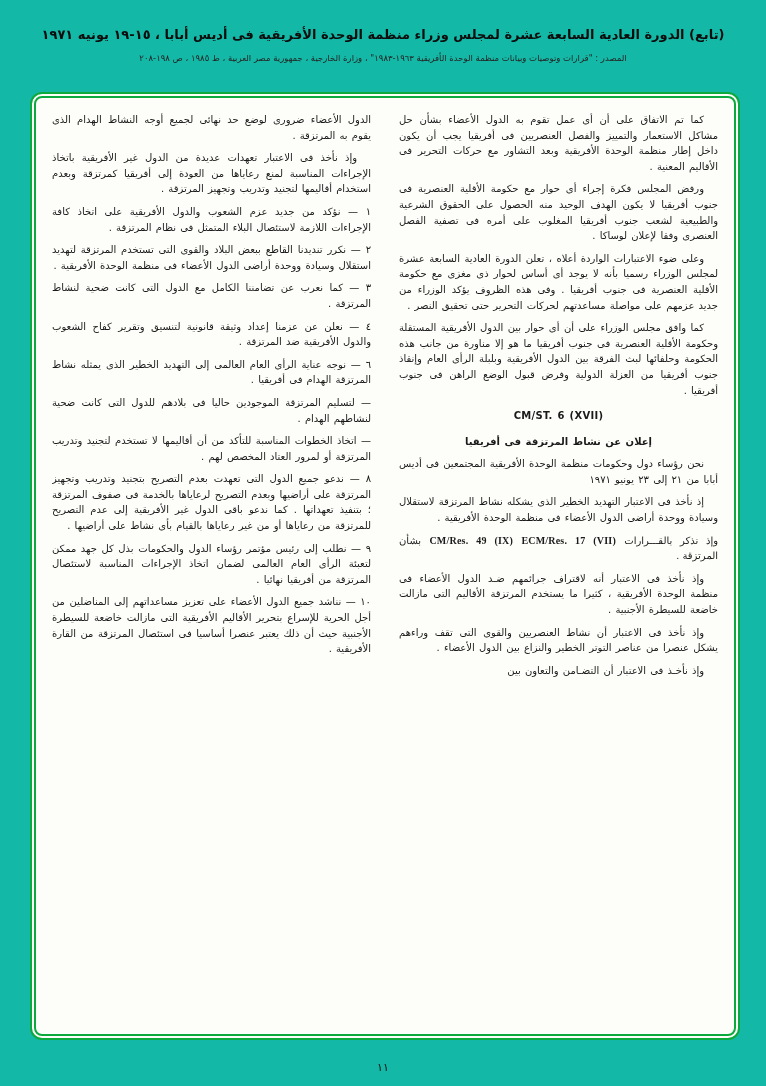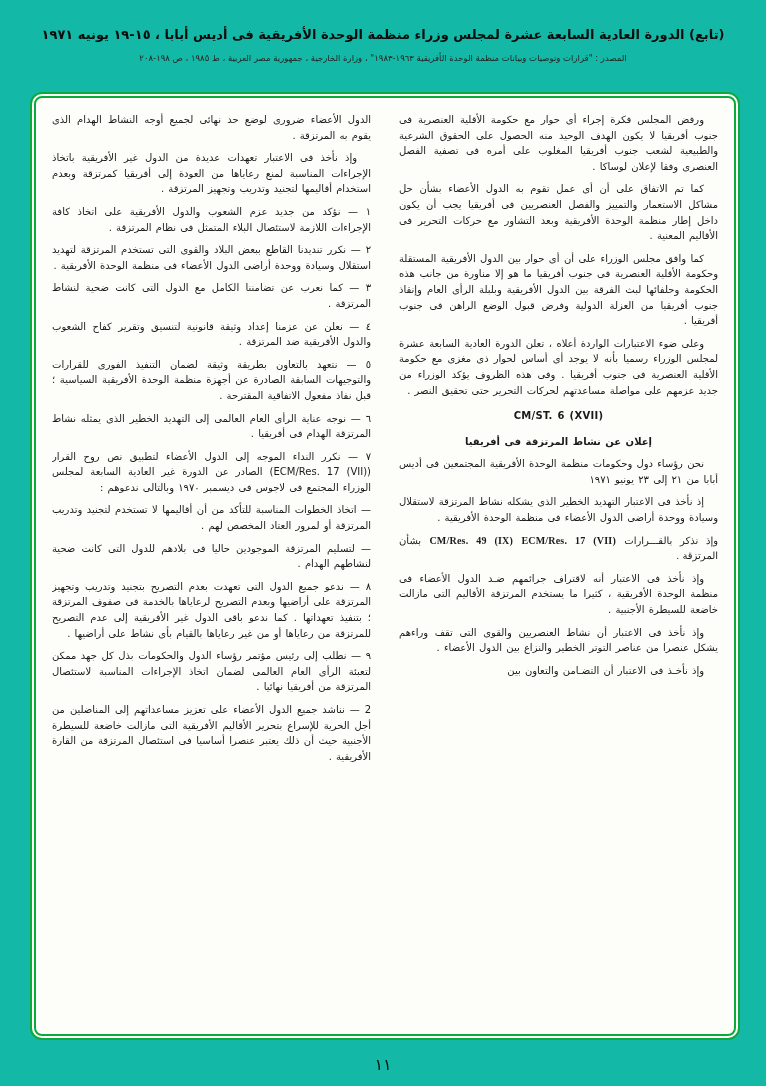--- a/index.html
+++ b/index.html
@@ -96,43 +96,43 @@
     letter-spacing: 0.2px;
   }
   .refs span { display: inline; font-family: Liberation Serif, serif; }
 
   
   .page-number {
     position: absolute;
     bottom: 12px;
     left: 0; right: 0;
     text-align: center;
-    font-size: 16px;
+    font-size: 11px;
     color: #111;
   }
 </style>
 </head>
 <body>
 
 <div class="page">
 
   <div class="header">
     <div class="doc-title">(تابع) الدورة العادية السابعة عشرة لمجلس وزراء منظمة الوحدة الأفريقية فى أديس أبابا ، ١٥-١٩ يونيه ١٩٧١</div>
     <div class="doc-source">المصدر : "قرارات وتوصيات وبيانات منظمة الوحدة الأفريقية ١٩٦٣-١٩٨٣" ، وزارة الخارجية ، جمهورية مصر العربية ، ط ١٩٨٥ ، ص ١٩٨-٢٠٨</div>
   </div>
 
   <div class="frame-outer">
     <div class="frame-inner">
       <div class="columns">
 
         <div class="col">
+          <p class="indent">كما تم الاتفاق على أن أى عمل تقوم به الدول الأعضاء بشأن حل مشاكل الاستعمار والتمييز والفصل العنصريين فى أفريقيا يجب أن يكون داخل إطار منظمة الوحدة الأفريقية وبعد التشاور مع حركات التحرير فى الأقاليم المعنية .</p>
           <p class="indent">ورفض المجلس فكرة إجراء أى حوار مع حكومة الأقلية العنصرية فى جنوب أفريقيا لا يكون الهدف الوحيد منه الحصول على الحقوق الشرعية والطبيعية لشعب جنوب أفريقيا المغلوب على أمره فى تصفية الفصل العنصرى وفقا لإعلان لوساكا .</p>
-          <p class="indent">كما تم الاتفاق على أن أى عمل تقوم به الدول الأعضاء بشأن حل مشاكل الاستعمار والتمييز والفصل العنصريين فى أفريقيا يجب أن يكون داخل إطار منظمة الوحدة الأفريقية وبعد التشاور مع حركات التحرير فى الأقاليم المعنية .</p>
+          <p class="indent">وعلى ضوء الاعتبارات الواردة أعلاه ، تعلن الدورة العادية السابعة عشرة لمجلس الوزراء رسميا بأنه لا يوجد أى أساس لحوار ذى مغزى مع حكومة الأقلية العنصرية فى جنوب أفريقيا . وفى هذه الظروف يؤكد الوزراء من جديد عزمهم على مواصلة مساعدتهم لحركات التحرير حتى تحقيق النصر .</p>
           <p class="indent">كما وافق مجلس الوزراء على أن أى حوار بين الدول الأفريقية المستقلة وحكومة الأقلية العنصرية فى جنوب أفريقيا ما هو إلا مناورة من جانب هذه الحكومة وحلفائها لبث الفرقة بين الدول الأفريقية وبلبلة الرأى العام وإنقاذ جنوب أفريقيا من العزلة الدولية وفرض قبول الوضع الراهن فى جنوب أفريقيا .</p>
-          <p class="indent">وعلى ضوء الاعتبارات الواردة أعلاه ، تعلن الدورة العادية السابعة عشرة لمجلس الوزراء رسميا بأنه لا يوجد أى أساس لحوار ذى مغزى مع حكومة الأقلية العنصرية فى جنوب أفريقيا . وفى هذه الظروف يؤكد الوزراء من جديد عزمهم على مواصلة مساعدتهم لحركات التحرير حتى تحقيق النصر .</p>
           <p class="doc-ref">CM/ST. 6 (XVII)</p>
           <p class="heading">إعلان عن نشاط المرتزقة فى أفريقيا</p>
           <p class="indent">نحن رؤساء دول وحكومات منظمة الوحدة الأفريقية المجتمعين فى أديس أبابا من ٢١ إلى ٢٣ يونيو ١٩٧١</p>
           <p class="indent">إذ نأخذ فى الاعتبار التهديد الخطير الذى يشكله نشاط المرتزقة لاستقلال وسيادة ووحدة أراضى الدول الأعضاء فى منظمة الوحدة الأفريقية .</p>
           <p class="refs">
             <span>وإذ نذكر بالقـــرارات</span>
             <span class="code">ECM/Res. 17 (VII)</span>
             <span class="code">CM/Res. 49 (IX)</span>
             <span>بشأن المرتزقة .</span>
           </p>
@@ -141,28 +141,26 @@
           <p class="indent">وإذ نأخـذ فى الاعتبار أن التضـامن والتعاون بين</p>
         </div>
 
         <div class="col">
           <p>الدول الأعضاء ضرورى لوضع حد نهائى لجميع أوجه النشاط الهدام الذى يقوم به المرتزقة .</p>
           <p class="indent">وإذ نأخذ فى الاعتبار تعهدات عديدة من الدول غير الأفريقية باتخاذ الإجراءات المناسبة لمنع رعاياها من العودة إلى أفريقيا كمرتزقة وبعدم استخدام أقاليمها لتجنيد وتدريب وتجهيز المرتزقة .</p>
           <p>١ — نؤكد من جديد عزم الشعوب والدول الأفريقية على اتخاذ كافة الإجراءات اللازمة لاستئصال البلاء المتمثل فى نظام المرتزقة .</p>
           <p>٢ — نكرر تنديدنا القاطع ببعض البلاد والقوى التى تستخدم المرتزقة لتهديد استقلال وسيادة ووحدة أراضى الدول الأعضاء فى منظمة الوحدة الأفريقية .</p>
           <p>٣ — كما نعرب عن تضامننا الكامل مع الدول التى كانت ضحية لنشاط المرتزقة .</p>
           <p>٤ — نعلن عن عزمنا إعداد وثيقة قانونية لتنسيق وتقرير كفاح الشعوب والدول الأفريقية ضد المرتزقة .</p>
-          <p>٥ — نتعهد بالتعاون بطريقة وثيقة لضمان التنفيذ الفورى للقرارات والتوجيهات السابقة الصادرة عن أجهزة منظمة الوحدة الأفريقية السياسية ؛ قبل نفاذ مفعول الاتفاقية المقترحة .</p>
           <p>٦ — نوجه عناية الرأى العام العالمى إلى التهديد الخطير الذى يمثله نشاط المرتزقة الهدام فى أفريقيا .</p>
-          <p>٧ — نكرر النداء الموجه إلى الدول الأعضاء لتطبيق نص روح القرار (ECM/Res. 17 (VII)) الصادر عن الدورة غير العادية السابعة لمجلس الوزراء المجتمع فى لاجوس فى ديسمبر ١٩٧٠ وبالتالى ندعوهم :</p>
+          <p>— لتسليم المرتزقة الموجودين حاليا فى بلادهم للدول التى كانت ضحية لنشاطهم الهدام .</p>
           <p>— اتخاذ الخطوات المناسبة للتأكد من أن أقاليمها لا تستخدم لتجنيد وتدريب المرتزقة أو لمرور العتاد المخصص لهم .</p>
-          <p>— لتسليم المرتزقة الموجودين حاليا فى بلادهم للدول التى كانت ضحية لنشاطهم الهدام .</p>
           <p>٨ — ندعو جميع الدول التى تعهدت بعدم التصريح بتجنيد وتدريب وتجهيز المرتزقة على أراضيها وبعدم التصريح لرعاياها بالخدمة فى صفوف المرتزقة ؛ بتنفيذ تعهداتها . كما ندعو باقى الدول غير الأفريقية إلى عدم التصريح للمرتزقة من رعاياها أو من غير رعاياها بالقيام بأى نشاط على أراضيها .</p>
           <p>٩ — نطلب إلى رئيس مؤتمر رؤساء الدول والحكومات بذل كل جهد ممكن لتعبئة الرأى العام العالمى لضمان اتخاذ الإجراءات المناسبة لاستئصال المرتزقة من أفريقيا نهائيا .</p>
-          <p>2 — نناشد جميع الدول الأعضاء على تعزيز مساعداتهم إلى المناضلين من أجل الحرية للإسراع بتحرير الأقاليم الأفريقية التى مازالت خاضعة للسيطرة الأجنبية حيث أن ذلك يعتبر عنصرا أساسيا فى استئصال المرتزقة من القارة الأفريقية .</p>
+          <p>١٠ — نناشد جميع الدول الأعضاء على تعزيز مساعداتهم إلى المناضلين من أجل الحرية للإسراع بتحرير الأقاليم الأفريقية التى مازالت خاضعة للسيطرة الأجنبية حيث أن ذلك يعتبر عنصرا أساسيا فى استئصال المرتزقة من القارة الأفريقية .</p>
         </div>
 
       </div>
     </div>
   </div>
 
   <div class="page-number">١١</div>
 
 </div>
 

